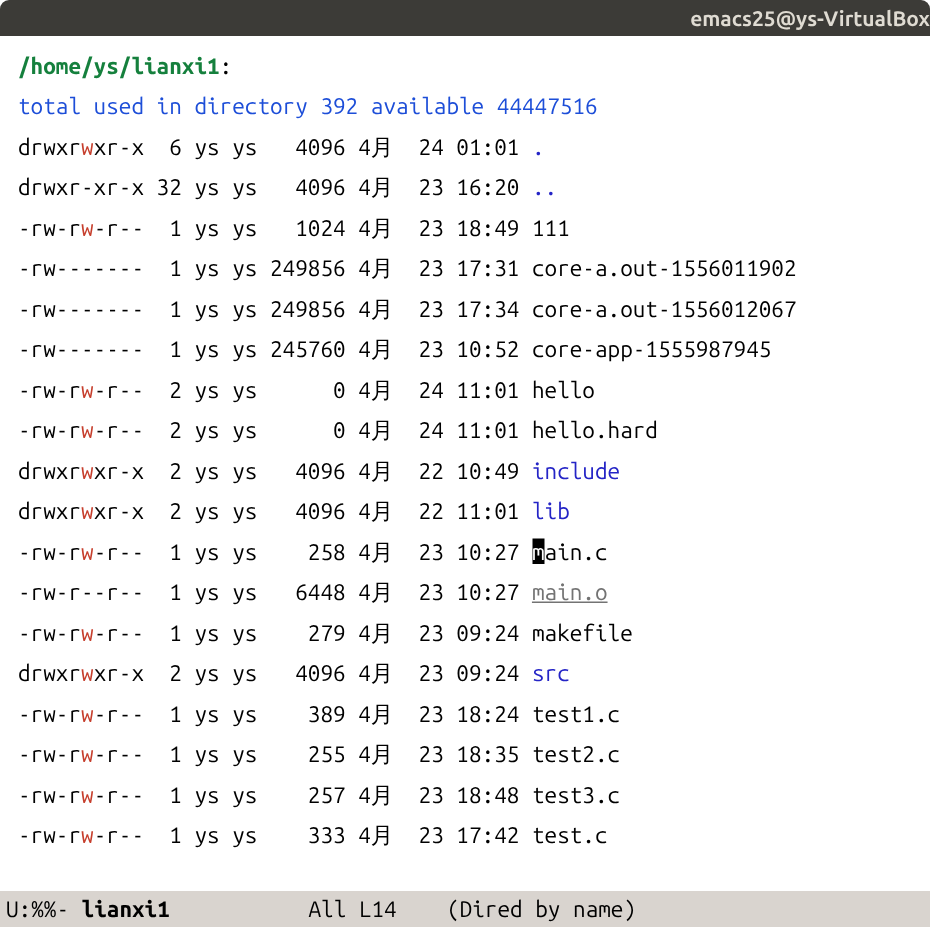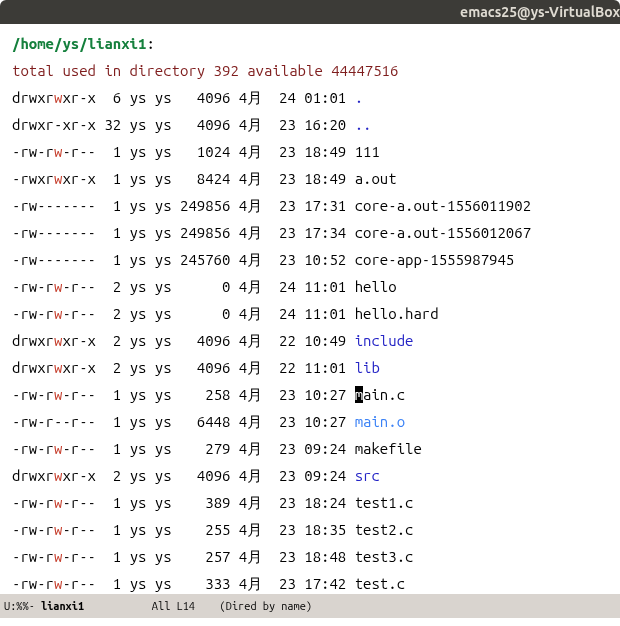--- a/index.html
+++ b/index.html
@@ -5,47 +5,46 @@
   html,body{margin:0;padding:0;background:#fff;}
   body{width:620px;height:626px;position:relative;overflow:hidden;
        font-family:"Ubuntu Mono","DejaVu Sans Mono",monospace;
        font-size:15px;line-height:27px;color:#000;}
   .titlebar{background:#3c3b37;color:#dfdbd2;height:24px;line-height:24px;
             text-align:right;font-family:Ubuntu,sans-serif;font-size:14px;
             font-weight:bold;border-top-left-radius:6px;border-top-right-radius:6px;}
   .buffer{padding:6px 0 0 12px;background:#fff;height:570px;}
   .path{color:#15803d;font-weight:bold;}
   .colon{color:#000;}
-  .summary{color:#7f1d1d;}
+  .summary{color:#1d4ed8;}
   .row{white-space:pre;}
   .hlw{color:#c63e2c;}  
   .dir{color:#2424c6;}  
-  .dim{color:#3b82f6;}  
+  .dim{color:#737373;text-decoration:underline;}  
   .cursor{background:#000;color:#fff;}
   .modeline{position:absolute;left:0;right:0;bottom:8px;height:24px;
             line-height:24px;background:#d9d4cf;color:#000;
             font-family:"Ubuntu Mono","DejaVu Sans Mono",monospace;
-            font-size:11px;white-space:pre;padding-left:4px;}
+            font-size:15px;white-space:pre;padding-left:4px;}
   .modeline .bufname{font-weight:bold;}
 </style>
 </head>
 <body>
 
 <div class="titlebar">
   <span>emacs25@ys-VirtualBox</span>
 </div>
 
 <div class="buffer">
   <div class="row"><span class="path">/home/ys/lianxi1</span><span class="colon">:</span></div>
   <div class="row summary">total used in directory 392 available 44447516</div>
   <div id="rows">
       <div class="row"><span>drwxr</span><span class="hlw">w</span><span>xr-x</span><span>  6 ys ys   4096 4月  24 01:01 </span><span class="dir">.</span></div>
       <div class="row"><span>drwxr-xr-x</span><span> 32 ys ys   4096 4月  23 16:20 </span><span class="dir">..</span></div>
       <div class="row"><span>-rw-r</span><span class="hlw">w</span><span>-r--</span><span>  1 ys ys   1024 4月  23 18:49 </span><span>111</span></div>
-      <div class="row"><span>-rwxr</span><span class="hlw">w</span><span>xr-x</span><span>  1 ys ys   8424 4月  23 18:49 </span><span>a.out</span></div>
       <div class="row"><span>-rw-------</span><span>  1 ys ys 249856 4月  23 17:31 </span><span>core-a.out-1556011902</span></div>
       <div class="row"><span>-rw-------</span><span>  1 ys ys 249856 4月  23 17:34 </span><span>core-a.out-1556012067</span></div>
       <div class="row"><span>-rw-------</span><span>  1 ys ys 245760 4月  23 10:52 </span><span>core-app-1555987945</span></div>
       <div class="row"><span>-rw-r</span><span class="hlw">w</span><span>-r--</span><span>  2 ys ys      0 4月  24 11:01 </span><span>hello</span></div>
       <div class="row"><span>-rw-r</span><span class="hlw">w</span><span>-r--</span><span>  2 ys ys      0 4月  24 11:01 </span><span>hello.hard</span></div>
       <div class="row"><span>drwxr</span><span class="hlw">w</span><span>xr-x</span><span>  2 ys ys   4096 4月  22 10:49 </span><span class="dir">include</span></div>
       <div class="row"><span>drwxr</span><span class="hlw">w</span><span>xr-x</span><span>  2 ys ys   4096 4月  22 11:01 </span><span class="dir">lib</span></div>
       <div class="row"><span>-rw-r</span><span class="hlw">w</span><span>-r--</span><span>  1 ys ys    258 4月  23 10:27 </span><span class="cursor">m</span><span>ain.c</span></div>
       <div class="row"><span>-rw-r--r--</span><span>  1 ys ys   6448 4月  23 10:27 </span><span class="dim">main.o</span></div>
       <div class="row"><span>-rw-r</span><span class="hlw">w</span><span>-r--</span><span>  1 ys ys    279 4月  23 09:24 </span><span>makefile</span></div>

